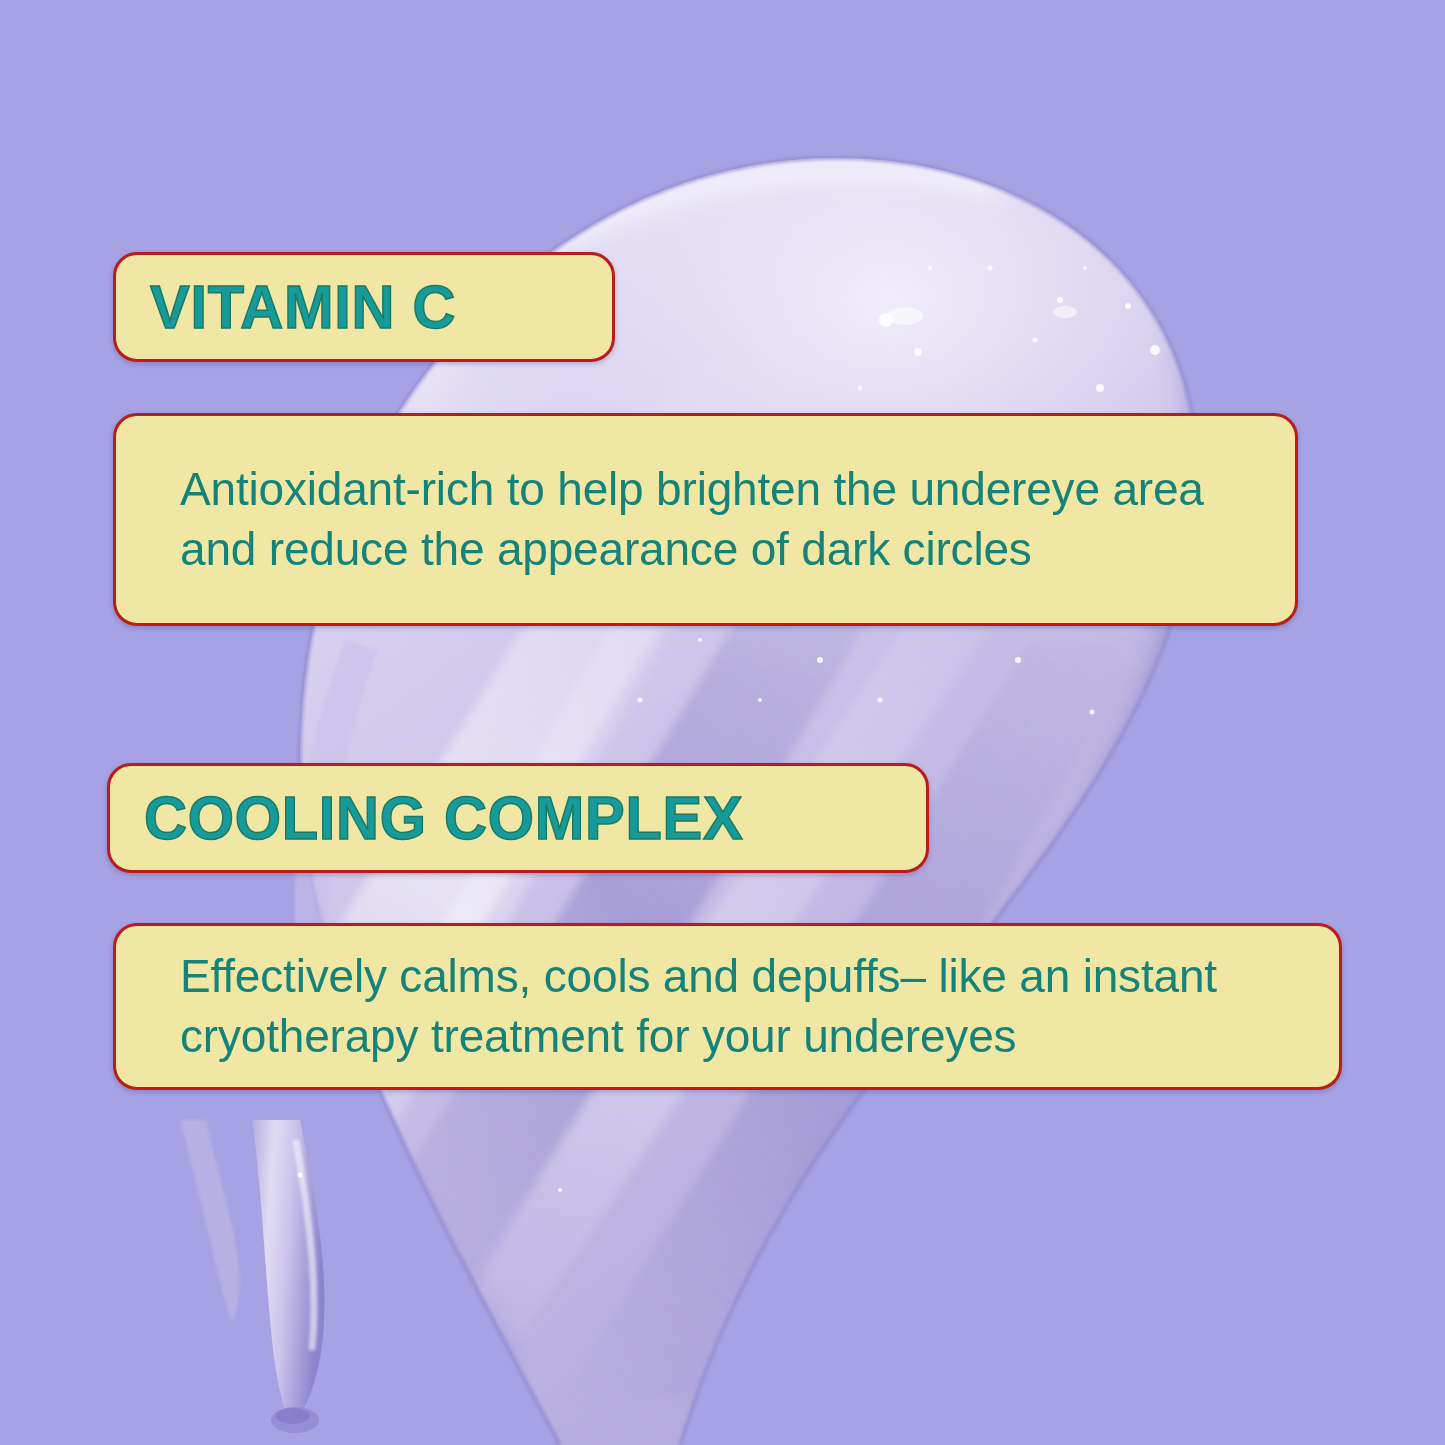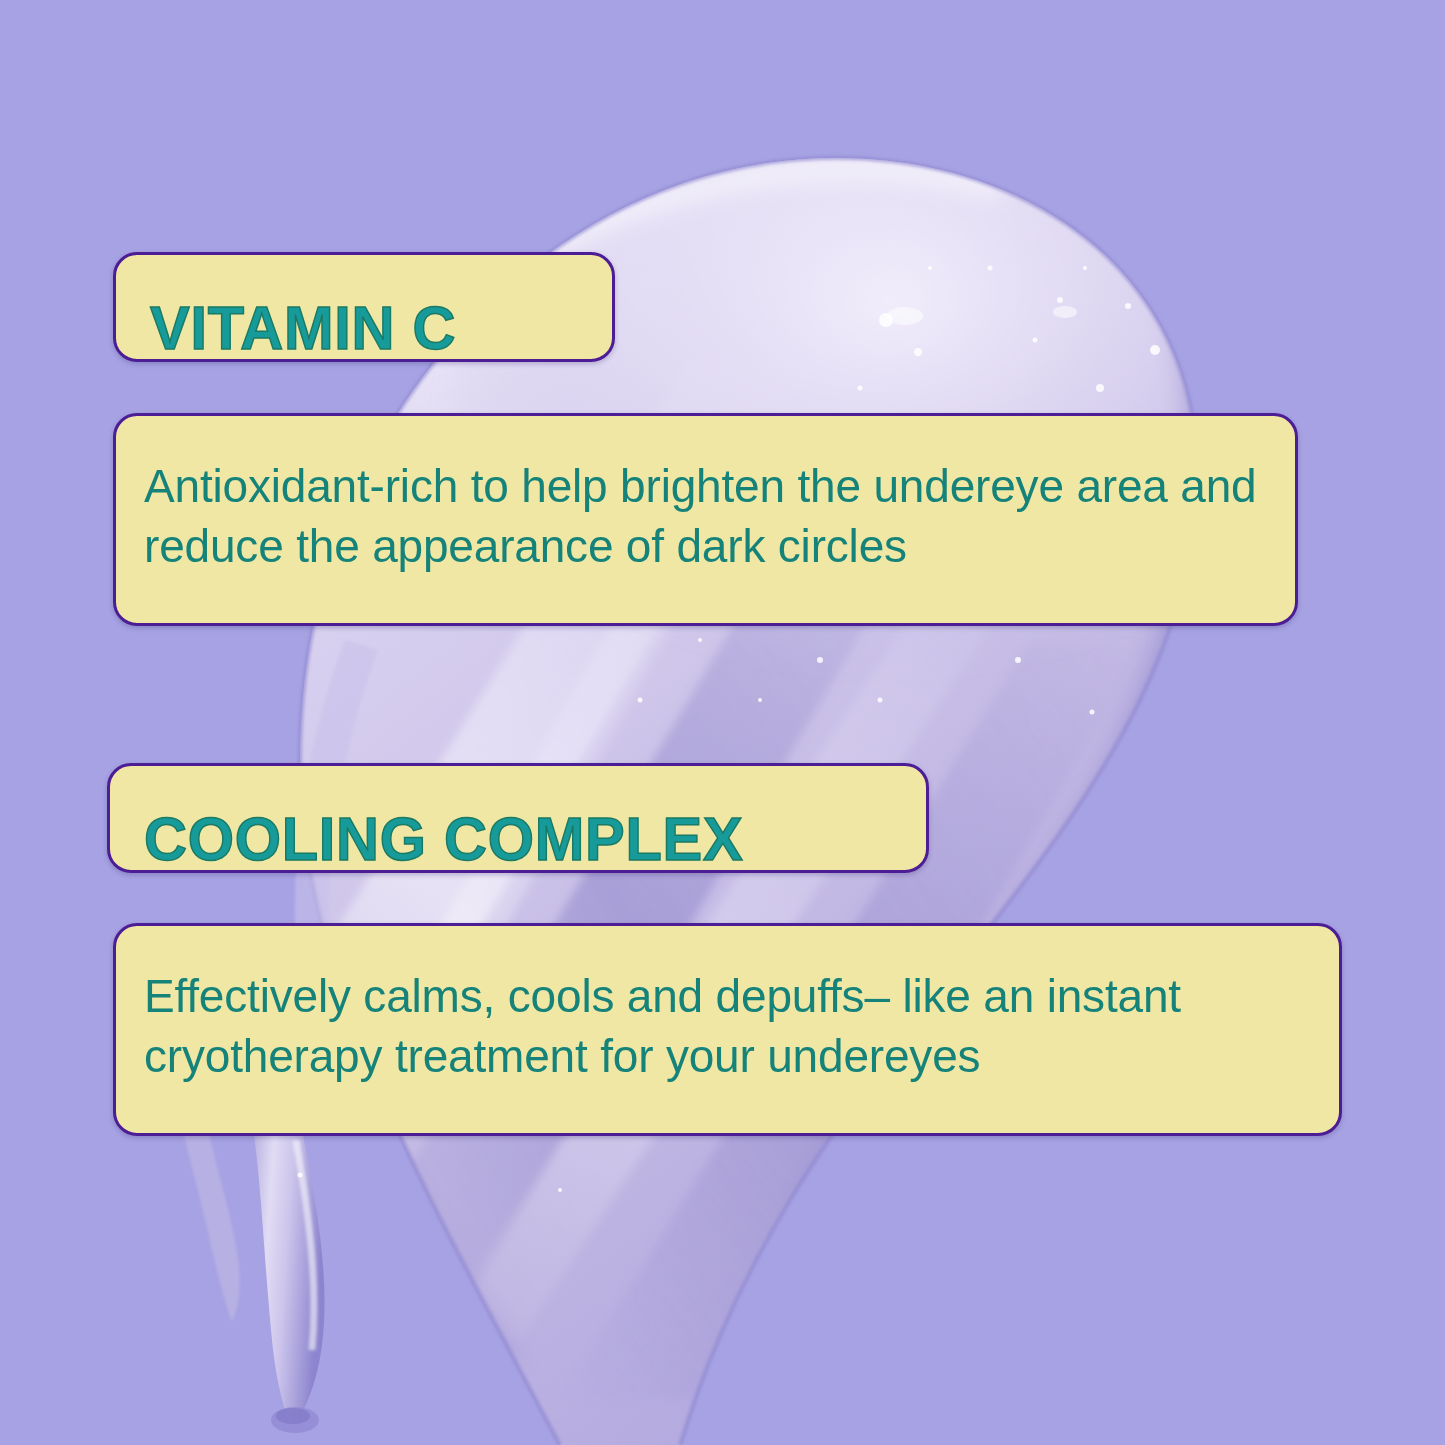--- a/index.html
+++ b/index.html
@@ -26,24 +26,24 @@
     width: 1445px;
     height: 1445px;
     display: block;
   }
 
   
   .card {
     position: absolute;
     box-sizing: border-box;
     background: #f1e7a4;
-    border: 3px solid #4c1d95;
+    border: 3px solid #b91c1c;
     border-radius: 24px;
     display: flex;
-    align-items: flex-end;
+    align-items: center;
     box-shadow: 0 2px 5px rgba(60, 50, 110, 0.28);
   }
 
   .pill {
     padding: 0 34px;
   }
 
   .pill-label {
     font-family: "Liberation Sans", sans-serif;
     font-weight: bold;
@@ -51,37 +51,37 @@
     letter-spacing: 0.012em;
     color: #179a9a;
     -webkit-text-stroke: 1.5px #1a7a63;
     line-height: 1;
     white-space: nowrap;
     transform: scaleX(0.96);
     transform-origin: left center;
   }
 
   .desc {
-    padding: 0 28px;
+    padding: 0 64px;
   }
 
   .desc-text {
     font-family: "Liberation Sans", sans-serif;
     font-weight: normal;
     font-size: 46px;
     line-height: 1.30;
     color: #16837a;
     letter-spacing: -0.004em;
   }
 
   
   #pill-vitamin-c { left: 113px; top: 252px;  width: 502px;  height: 110px; }
   #desc-vitamin-c { left: 113px; top: 413px;  width: 1185px; height: 213px; }
   #pill-cooling   { left: 107px; top: 763px;  width: 822px;  height: 110px; }
-  #desc-cooling   { left: 113px; top: 923px;  width: 1229px; height: 213px; }
+  #desc-cooling   { left: 113px; top: 923px;  width: 1229px; height: 167px; }
 </style>
 </head>
 <body>
 
 <div id="stage">
 
   <svg id="gel-art" viewBox="0 0 1445 1445" xmlns="http://www.w3.org/2000/svg" aria-hidden="true">
     <defs>
       <linearGradient id="gelBody" x1="0.15" y1="0.05" x2="0.85" y2="0.95">
         <stop offset="0%" stop-color="#e9e4f8"></stop>

